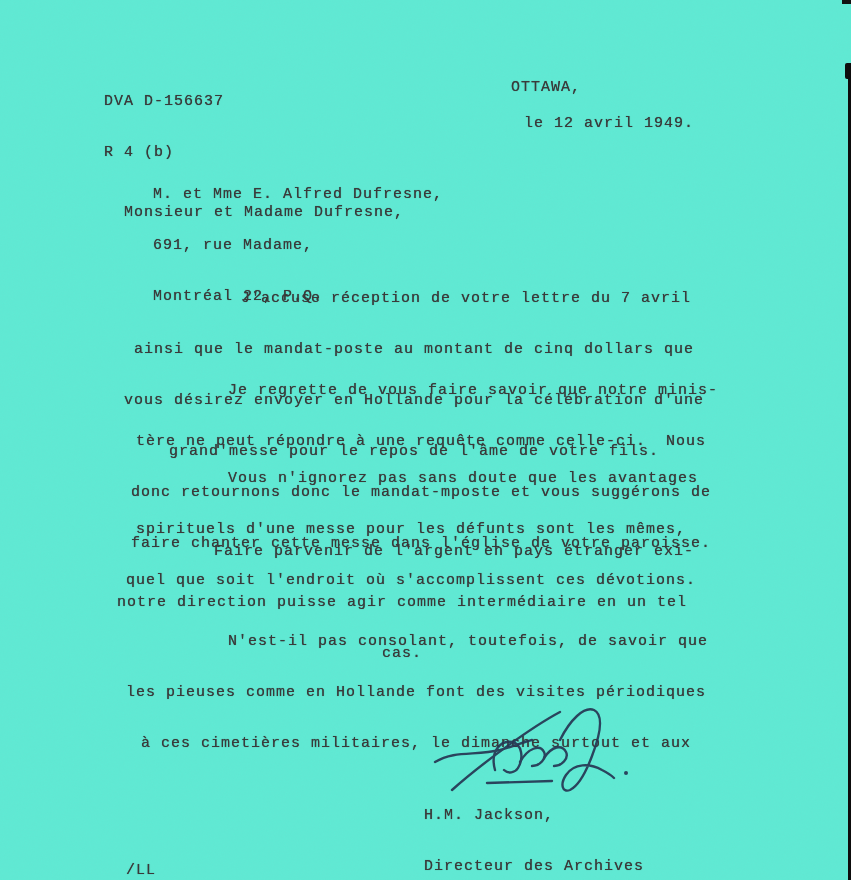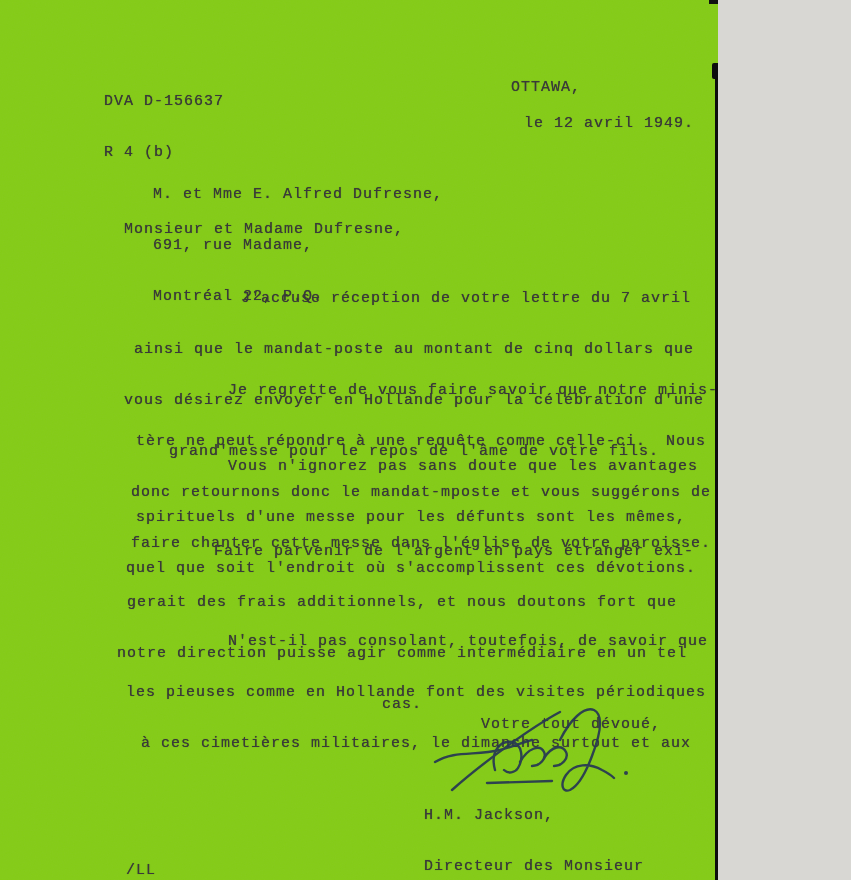--- a/index.html
+++ b/index.html
@@ -1,20 +1,20 @@
 <!DOCTYPE html>
 <html><head>
 <meta charset="utf-8">
 <style>
   html, body { margin: 0; padding: 0; background: #d8d7d3; }
   .page {
     position: relative;
-    width: 718px;
+    width: 851px;
     height: 880px;
-    background: #84cc16;
+    background: #5eead4;
     overflow: hidden;
     font-family: "Liberation Mono", "DejaVu Sans Mono", monospace;
     color: #3a3a3a;
   }
   .t {
     position: absolute;
     font-size: 15px;
     line-height: 17px;
     letter-spacing: 1px;
     white-space: pre;
@@ -78,71 +78,69 @@
 
   <div class="t" style="left:511px; top:79px;">OTTAWA,</div>
   <div class="t" style="left:524px; top:115px;">le 12 avril 1949.</div>
 
   <div class="t" style="left:124px; top:152px;margin-left:29px;">
     <div class="line">M. et Mme E. Alfred Dufresne,</div>
     <div class="line">691, rue Madame,</div>
     <div class="line">Montréal 22, P.Q.</div>
   </div>
 
-  <div class="t" style="left:124px; top:221px;text-align:center;">Monsieur et Madame Dufresne,</div>
+  <div class="t" style="left:124px; top:204px;text-align:center;">Monsieur et Madame Dufresne,</div>
 
   <div class="t para" style="left:124px; top:256px;">
     <div class="line first">J'accuse réception de votre lettre du 7 avril</div>
     <div class="line">ainsi que le mandat-poste au montant de cinq dollars que</div>
     <div class="line">vous désirez envoyer en Hollande pour la célébration d'une</div>
     <div class="line">grand'messe pour le repos de l'âme de votre fils.</div>
   </div>
 
   <div class="t para" style="left:124px; top:348px;">
     <div class="line first">Je regrette de vous faire savoir que notre minis-</div>
     <div class="line">tère ne peut répondre à une requête comme celle-ci.  Nous</div>
     <div class="line">donc retournons donc le mandat-mposte et vous suggérons de</div>
     <div class="line">faire chanter cette messe dans l'église de votre paroisse.</div>
   </div>
 
-  <div class="t para" style="left:124px; top:424px;font-family:Liberation Mono, monospace;">
+  <div class="t para" style="left:124px; top:436px;font-family:Liberation Mono, monospace;">
     <div class="line first">Vous n'ignorez pas sans doute que les avantages</div>
     <div class="line">spirituels d'une messe pour les défunts sont les mêmes,</div>
     <div class="line">quel que soit l'endroit où s'accomplissent ces dévotions.</div>
   </div>
 
   <div class="t para" style="left:110px; top:509px;">
     <div class="line first">Faire parvenir de l'argent en pays étranger exi-</div>
-    <div class="line">gerait des frais additionnels, et nous doutons fort que</div>
     <div class="line">notre direction puisse agir comme intermédiaire en un tel</div>
     <div class="line">cas.</div>
   </div>
 
   <div class="t para" style="left:124px; top:599px;">
     <div class="line first">N'est-il pas consolant, toutefois, de savoir que</div>
     <div class="line">les pieuses comme en Hollande font des visites périodiques</div>
     <div class="line">à ces cimetières militaires, le dimanche surtout et aux</div>
   </div>
 
-  <div class="t" style="left:481px; top:716px;">Votre tout dévoué,</div>
 
   <svg class="sig-svg" width="240" height="100" viewBox="0 0 240 100" aria-hidden="true">
     <g fill="none" stroke="#263754" stroke-width="2.4" stroke-linecap="round" opacity="0.92">
       <path d="M15,62 C35,50 55,56 80,50 C95,46 103,42 112,40"></path>
       <path d="M32,90 C60,65 110,28 140,12"></path>
       <path d="M75,70 C70,52 80,40 92,42 C102,44 104,58 98,68 C95,73 88,74 84,70"></path>
       <path d="M100,62 C108,48 120,44 124,52 C127,58 120,66 112,66"></path>
       <path d="M124,58 C132,46 142,44 146,52 C149,58 142,66 134,66"></path>
       <path d="M140,40 C150,20 164,6 174,10 C184,15 180,35 172,56 C166,72 158,86 150,90 C142,93 140,84 146,75 C154,63 170,63 182,70 C188,73 192,76 194,78"></path>
       <path d="M67,83 L132,81"></path>
       <circle cx="206" cy="73" r="2" fill="#263754" stroke="none"></circle>
     </g>
   </svg>
 
   <div class="t" style="left:424px; top:773px;">
     <div class="line">H.M. Jackson,</div>
-    <div class="line">Directeur des Monsieur</div>
+    <div class="line">Directeur des Archives</div>
     
   </div>
 
   <div class="t initials" style="left:126px; top:862px;">/LL</div>
 
 </div>
 
 </body></html>

